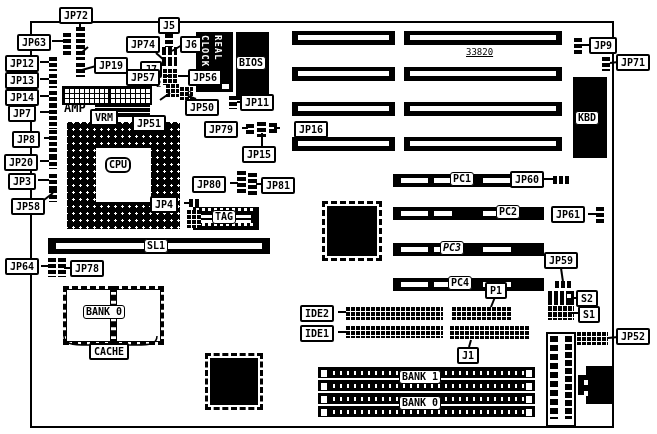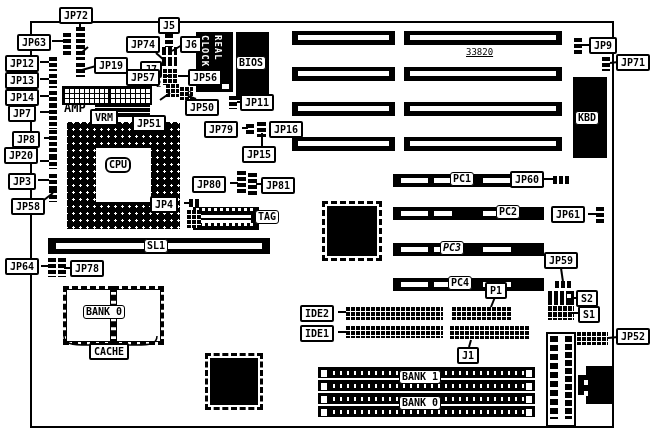--- a/index.html
+++ b/index.html
@@ -180,35 +180,35 @@
       <line x1="495" y1="297" x2="491" y2="307" stroke="#000" stroke-width="2"></line>
       <line x1="469" y1="347" x2="471" y2="340" stroke="#000" stroke-width="2"></line>
     </svg>
 <div class="callout" style="left: 59px; top: 7px;">JP72</div>
     <div class="callout" style="left: 17px; top: 34px;">JP63</div>
     <div class="callout" style="left: 5px; top: 55px;">JP12</div>
     <div class="callout" style="left: 5px; top: 72px;">JP13</div>
     <div class="callout" style="left: 5px; top: 89px;">JP14</div>
     <div class="callout" style="left: 8px; top: 105px;">JP7</div>
     <div class="callout" style="left: 12px; top: 131px;">JP8</div>
-    <div class="callout" style="left: 4px; top: 147px;">JP20</div>
+    <div class="callout" style="left: 4px; top: 154px;">JP20</div>
     <div class="callout" style="left: 8px; top: 173px;">JP3</div>
     <div class="callout" style="left: 11px; top: 198px; text-align: right;">JP58</div>
     <div class="callout" style="left: 86px; top: 36px; margin-left: 40px;">JP74</div>
     <div class="callout" style="left: 94px; top: 57px;">JP19</div>
     <div class="callout" style="left: 158px; top: 17px;">J5</div>
     <div class="callout" style="left: 180px; top: 36px;">J6</div>
     <div class="callout" style="left: 140px; top: 46px; margin-top: 15px;">J7</div>
     <div class="callout" style="left: 126px; top: 69px;">JP57</div>
     <div class="callout" style="left: 188px; top: 69px;">JP56</div>
     <div class="callout" style="left: 132px; top: 100px; margin-top: 15px;">JP51</div>
     <div class="callout" style="left: 185px; top: 99px;">JP50</div>
     <div class="callout" style="left: 240px; top: 94px;">JP11</div>
     <div class="callout" style="left: 204px; top: 121px;">JP79</div>
-    <div class="callout" style="left: 269px; top: 121px;">JP16</div>
+    <div class="callout" style="left: 294px; top: 121px;">JP16</div>
     <div class="callout" style="left: 242px; top: 146px;">JP15</div>
     <div class="callout" style="left: 192px; top: 176px;">JP80</div>
     <div class="callout" style="left: 261px; top: 177px;">JP81</div>
     <div class="callout" style="left: 150px; top: 196px;">JP4</div>
     <div class="callout" style="left: 90px; top: 109px;">VRM</div>
     <div class="callout" style="left: 5px; top: 258px;">JP64</div>
     <div class="callout" style="left: 70px; top: 260px;">JP78</div>
     <div class="callout" style="left: 89px; top: 343px;">CACHE</div>
     <div class="callout" style="left: 300px; top: 305px;">IDE2</div>
     <div class="callout" style="left: 300px; top: 325px;">IDE1</div>
@@ -222,21 +222,21 @@
     <div class="callout" style="left: 576px; top: 290px;">S2</div>
     <div class="callout" style="left: 578px; top: 306px;">S1</div>
     <div class="callout" style="left: 616px; top: 328px;">JP52</div>
     <div class="boxlabel" style="left: 575px; top: 111px;">KBD</div>
     <div class="boxlabel" style="left: 450px; top: 172px;">PC1</div>
     <div class="boxlabel" style="left: 448px; top: 205px; margin-left: 48px;">PC2</div>
     <div class="boxlabel" style="left: 440px; top: 241px; font-style: italic;">PC3</div>
     <div class="boxlabel" style="left: 448px; top: 276px;">PC4</div>
     <div class="boxlabel" style="left: 144px; top: 239px;">SL1</div>
     <div class="boxlabel r" style="left: 105px; top: 157px;">CPU</div>
-    <div class="boxlabel" style="left: 212px; top: 210px; margin-left: 43px;">TAG</div>
+    <div class="boxlabel" style="left: 212px; top: 210px;">TAG</div>
     <div class="boxlabel" style="left: 236px; top: 56px;">BIOS</div>
     <div class="boxlabel" style="left: 83px; top: 305px;">BANK 0</div>
     <div class="boxlabel" style="left: 399px; top: 370px;">BANK 1</div>
     <div class="boxlabel" style="left: 399px; top: 396px;">BANK 0</div>
     <div class="ptext" style="left: 466px; top: 47px; text-decoration: underline;">33820</div>
     <div class="ptext" style="left: 156px; top: 79px;">2</div>
     <div class="ptext" style="left: 187px; top: 90px;">3</div>
     <div class="ptext b" style="left: 64px; top: 101px;">AMP</div>
     <div class="j v" style="left: 76px; top: 27px; width: 9px; height: 33px;"></div>
     <div class="j v" style="left: 76px; top: 63px; width: 9px; height: 14px;"></div>

